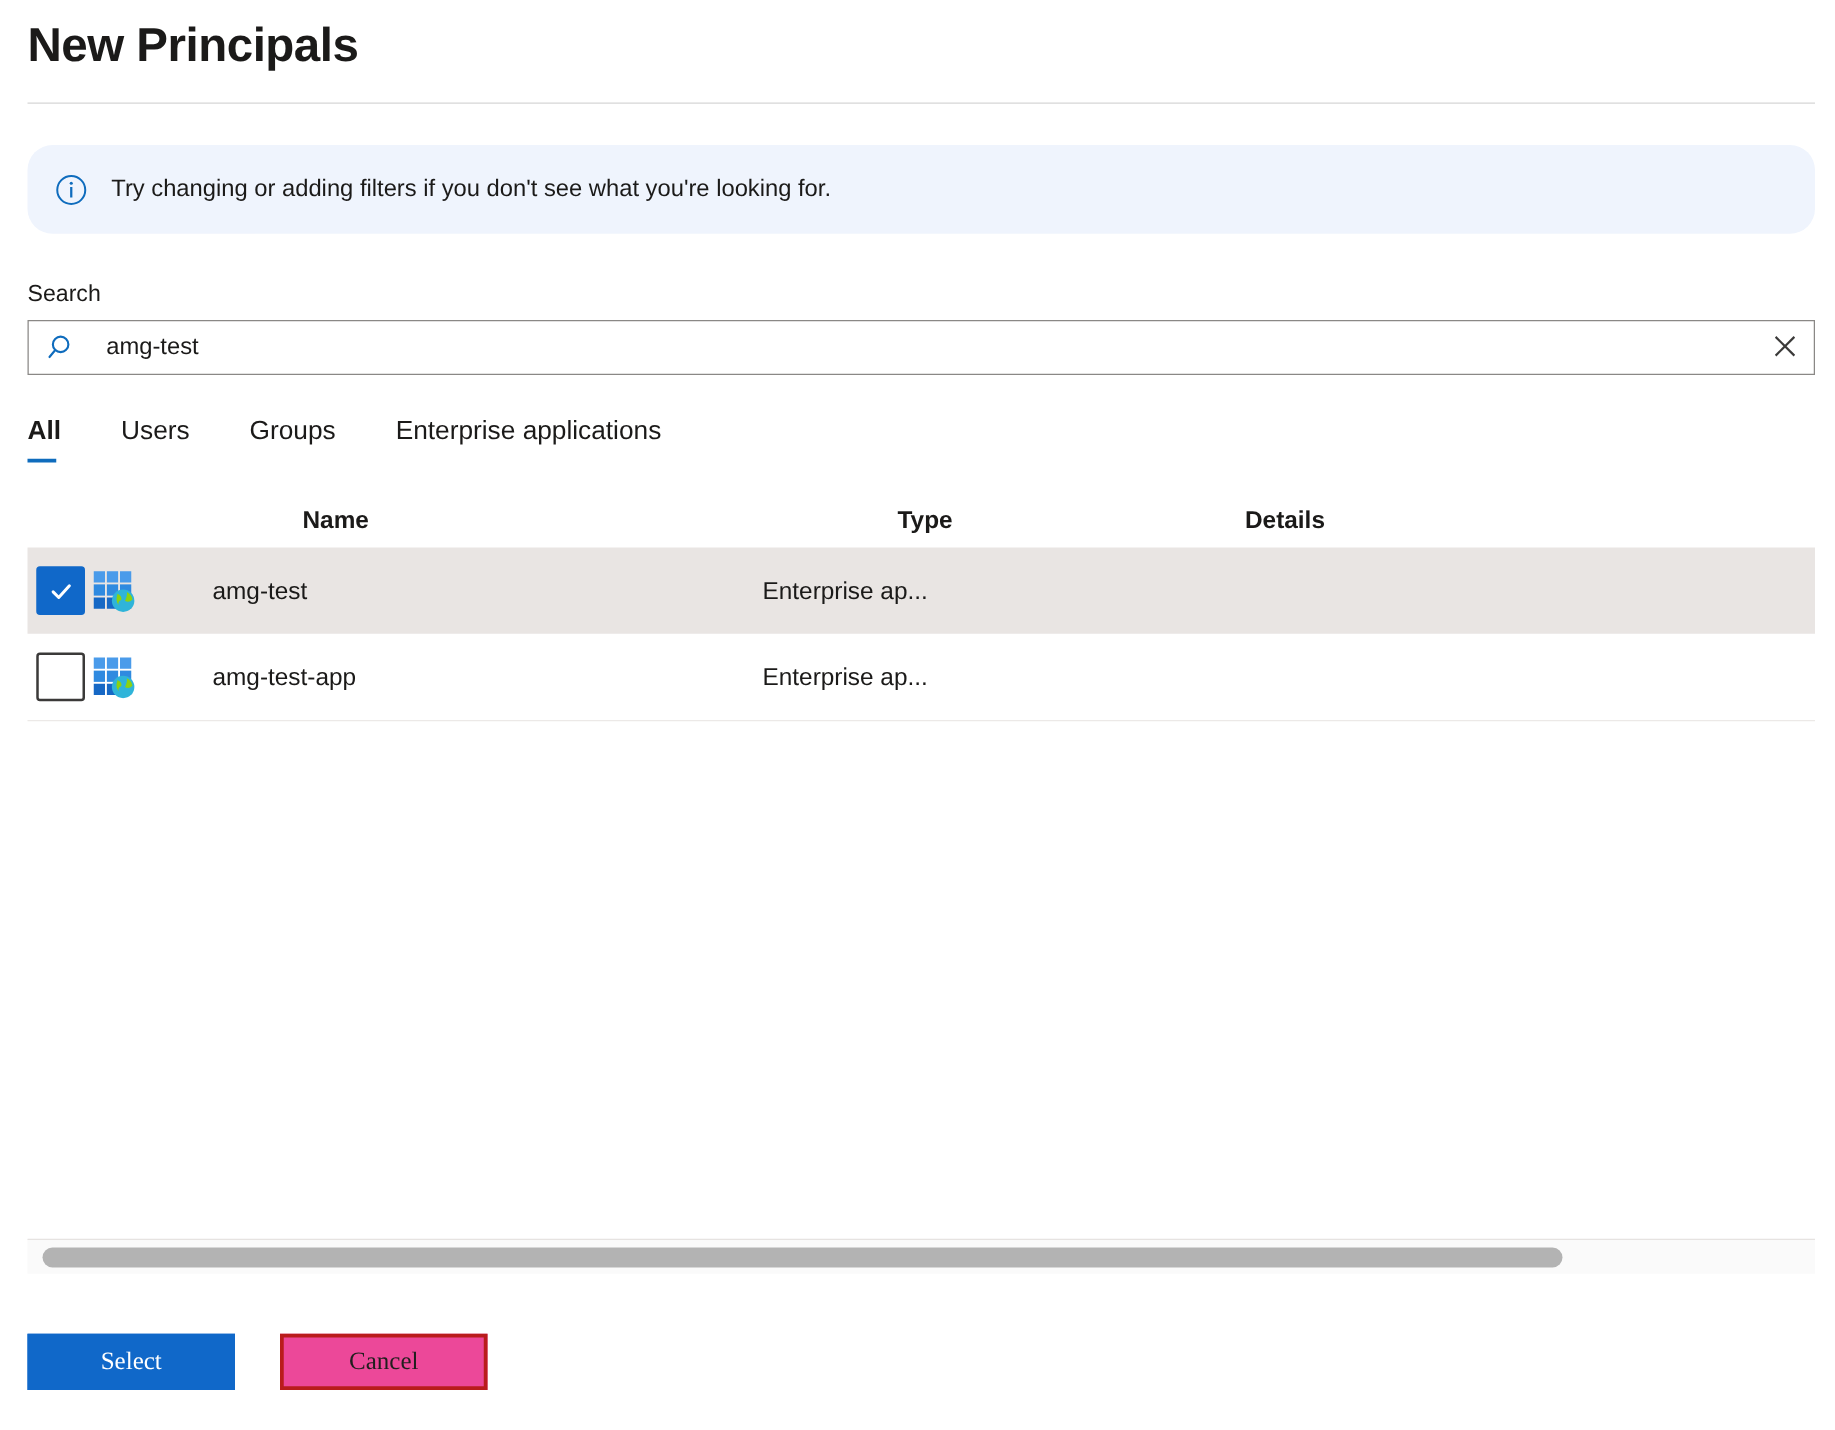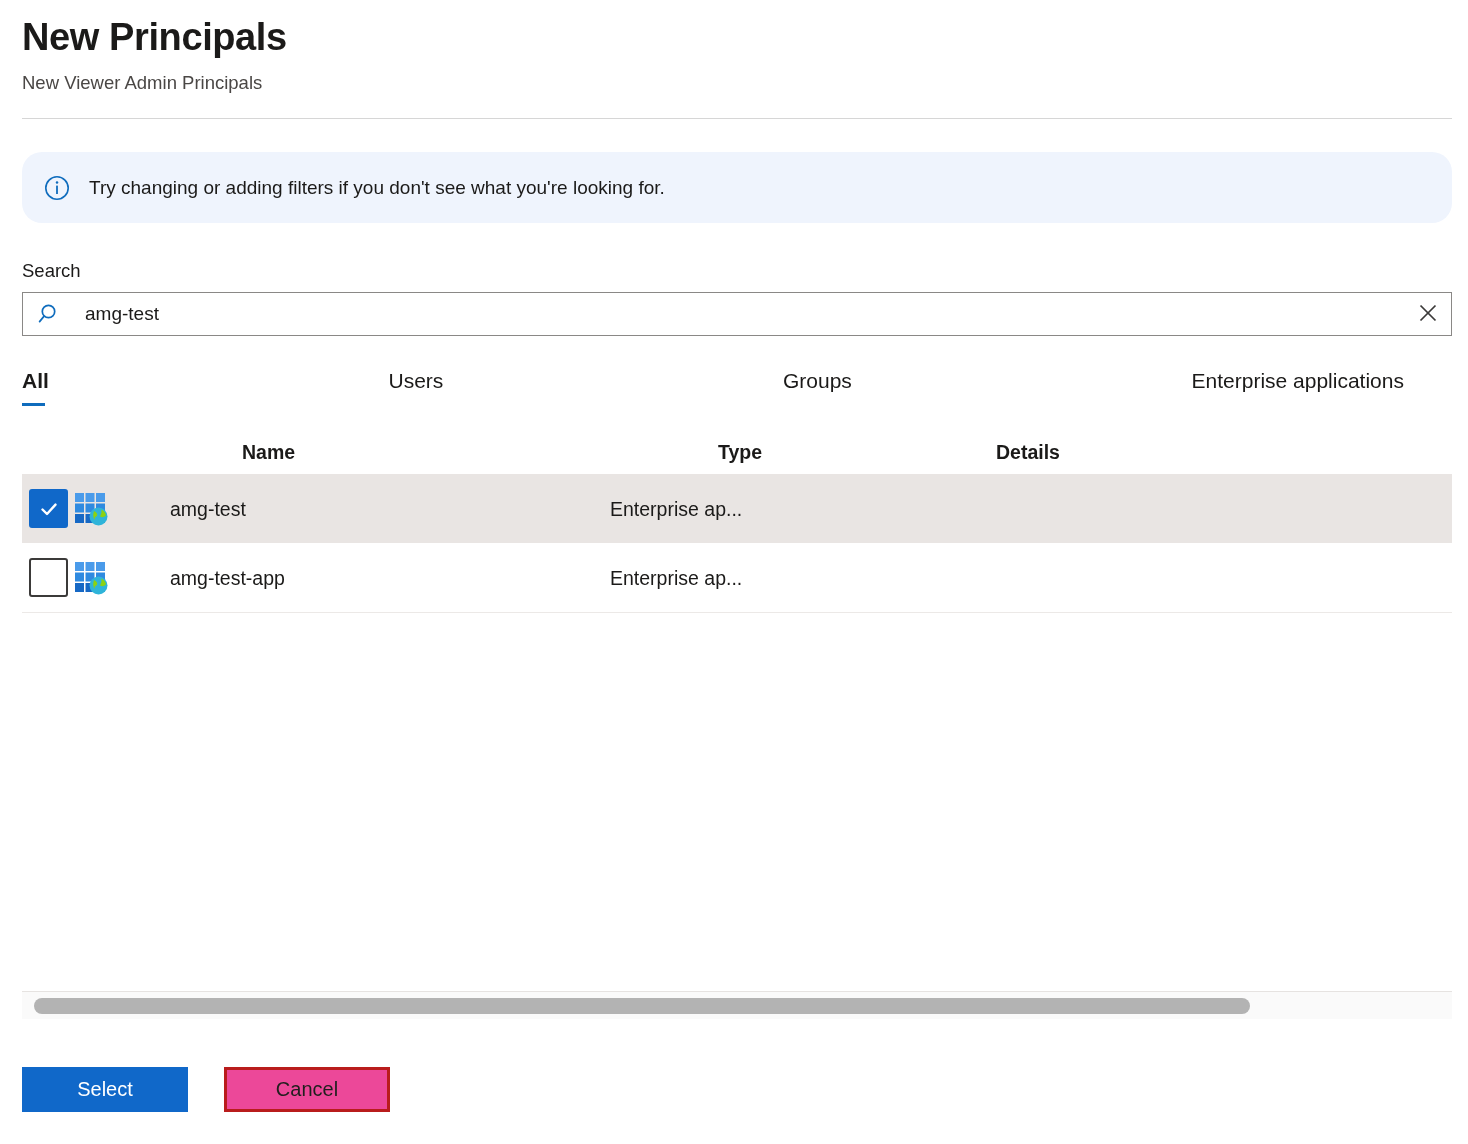--- a/index.html
+++ b/index.html
@@ -110,21 +110,20 @@
     justify-content: center;
     padding: 0;
   }
 
   
   .tabs {
     display: flex;
     align-items: flex-start;
     margin: 32px 16px 0 22px;
     height: 50px;
-    justify-content: space-between;
   }
   .tab {
     position: relative;
     font-size: 21px;
     line-height: 26px;
     color: #1b1a19;
     padding: 0 0 12px 0;
     margin-right: 48px;
     cursor: pointer;
     white-space: nowrap;
@@ -227,21 +226,21 @@
   .footer {
     position: absolute;
     left: 0;
     right: 0;
     top: 1067px;
     padding: 0 22px;
     display: flex;
     align-items: center;
   }
   .btn {
-    font-family: Liberation Sans, sans-serif;
+    font-family: Liberation Serif, serif;
     font-size: 20px;
     height: 45px;
     min-width: 166px;
     cursor: pointer;
     padding: 0 16px;
   }
   .btn-primary {
     background: #1068c9;
     color: #ffffff;
     border: 1px solid #1068c9;
@@ -251,21 +250,20 @@
     color: #201f1e;
     border: 3px solid #b91c1c;
     margin-left: 36px;
   }
 </style>
 </head>
 <body>
 
 <div class="page-header">
   <h1 class="page-title">New Principals</h1>
-  <div class="page-subtitle">New Viewer Admin Principals</div>
 </div>
 <div class="header-divider"></div>
 
 <div class="info-banner">
   <span class="info-icon">
     <svg width="26" height="26" viewBox="0 0 26 26">
       <circle cx="13" cy="13" r="11.2" fill="none" stroke="#0f6cbd" stroke-width="1.6"></circle>
       <circle cx="13" cy="7.6" r="1.25" fill="#0f6cbd"></circle>
       <rect x="12.1" y="10.6" width="1.8" height="8.4" fill="#0f6cbd"></rect>
     </svg>

